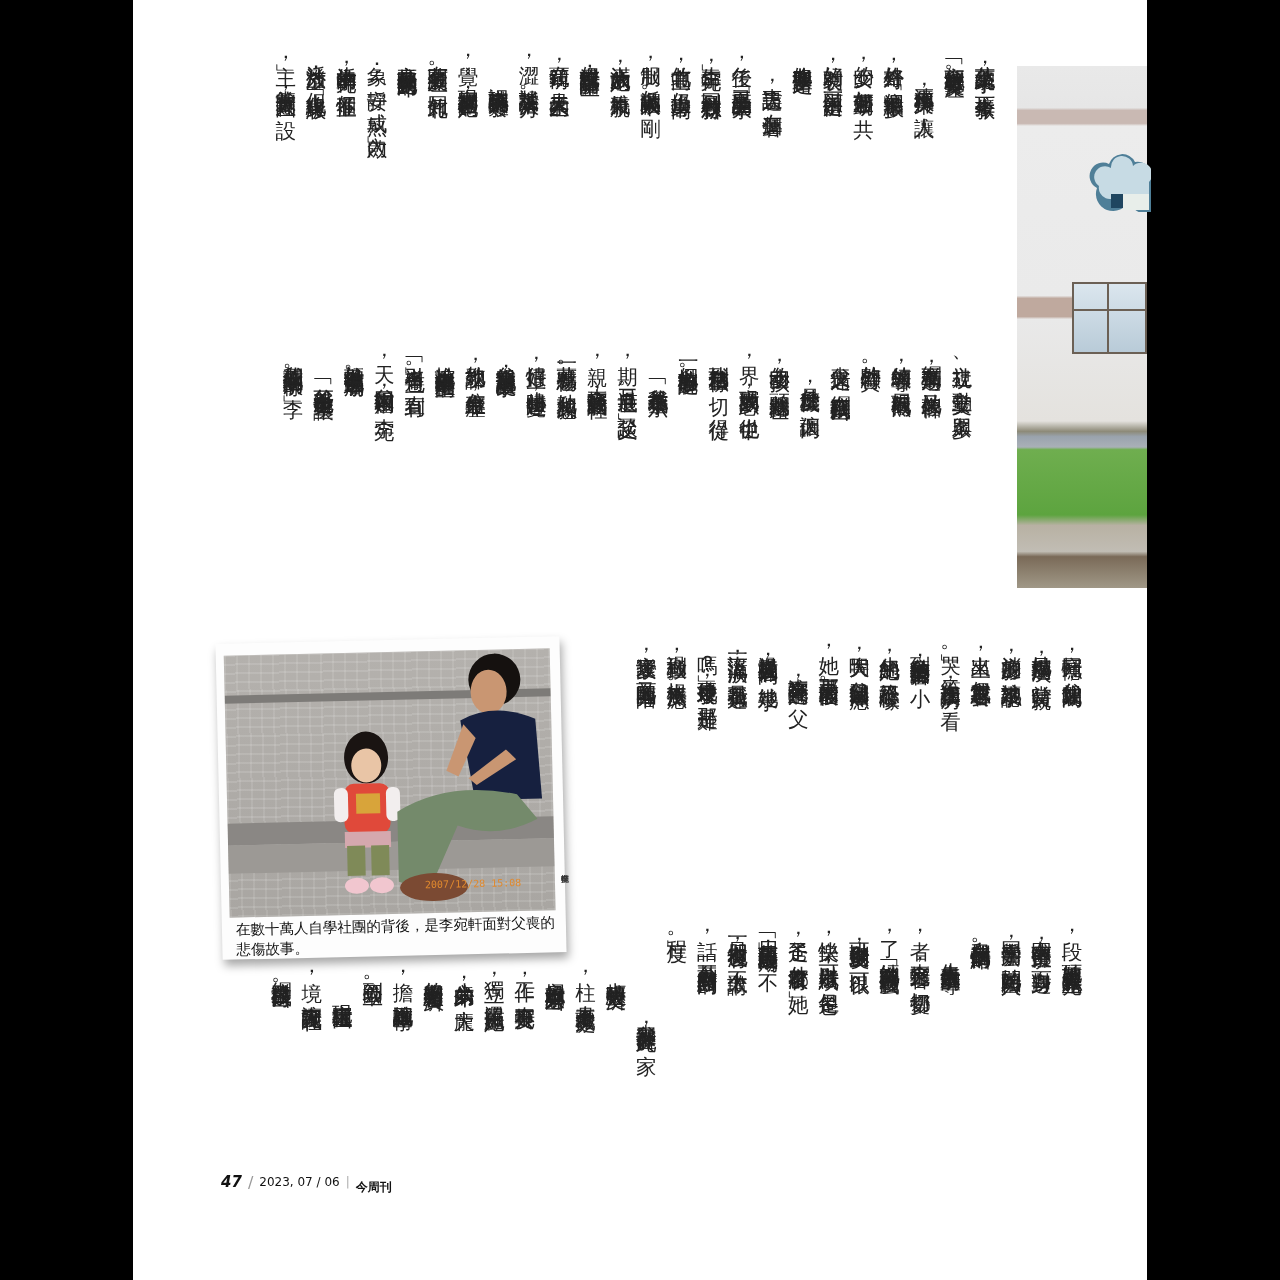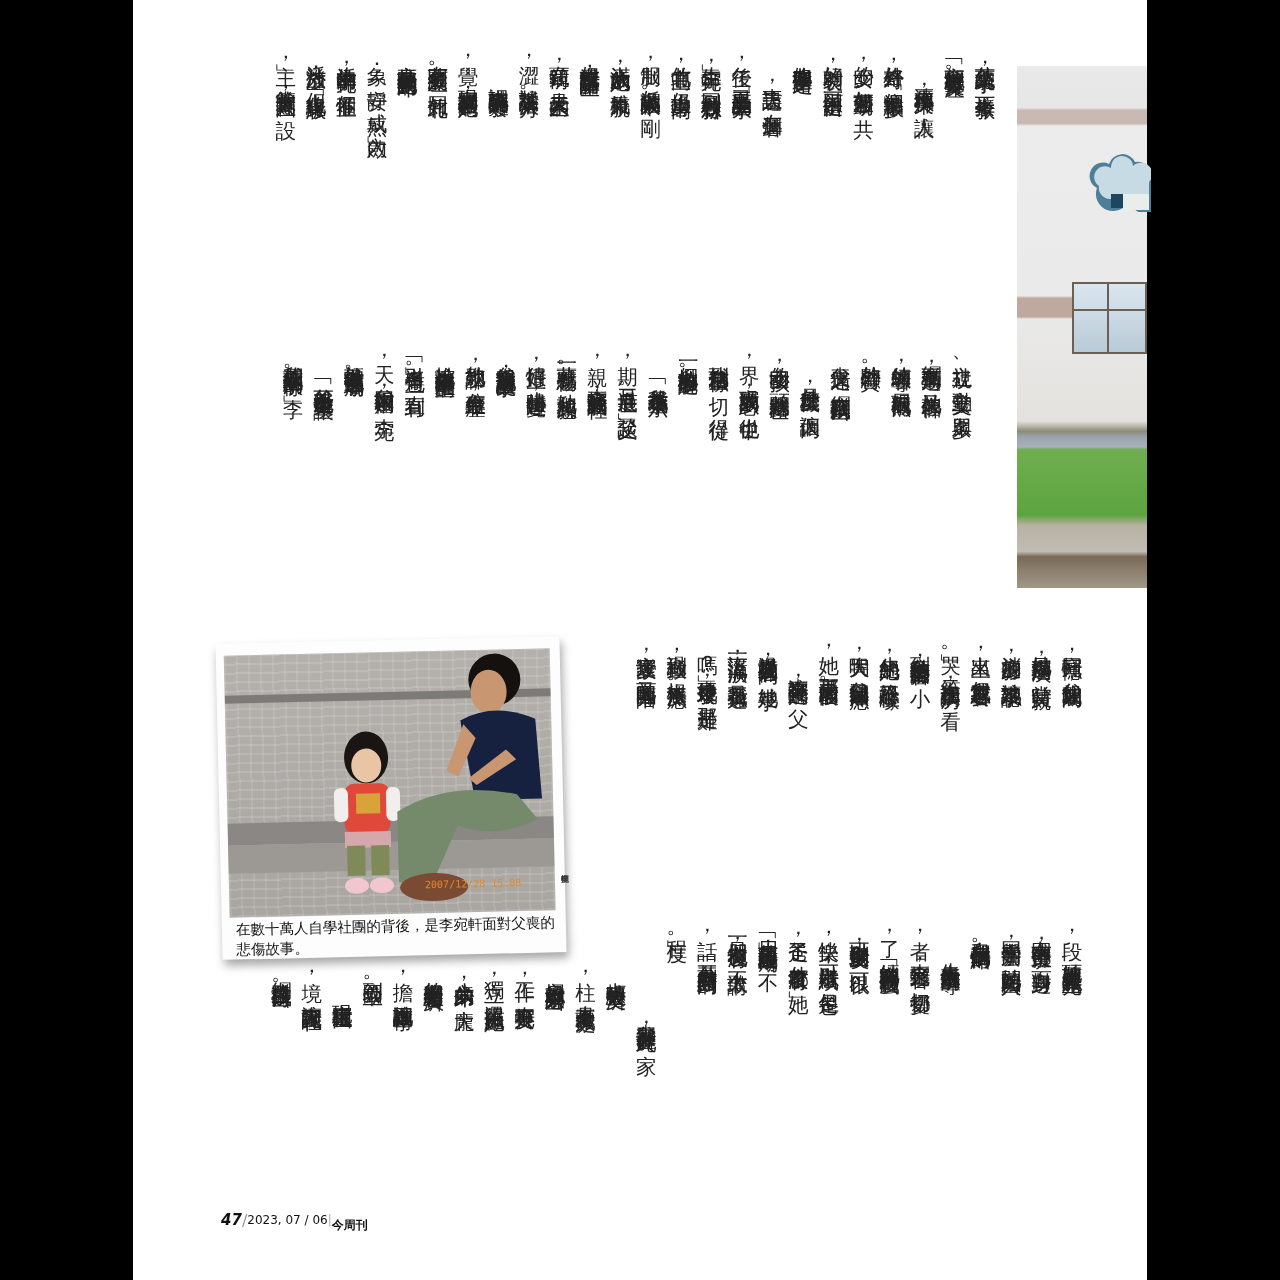--- a/index.html
+++ b/index.html
@@ -22,21 +22,21 @@
               transform:rotate(-1.3deg); box-shadow:2px 6px 10px rgba(0,0,0,0.35); }
   .photo-inner { position:absolute; left:8px; top:12px; width:326px; height:262px; overflow:hidden;
                  background:linear-gradient(#b4b1ad 0%, #a9a6a2 100%); }
   .pavement { position:absolute; inset:0; background:
       repeating-linear-gradient(0deg, rgba(255,255,255,0.12) 0 2px, transparent 2px 9px),
       repeating-linear-gradient(90deg, rgba(255,255,255,0.1) 0 2px, transparent 2px 12px); }
   .step-band { position:absolute; left:0; right:0; }
   .caption { position:absolute; left:14px; top:276px; width:320px; font-size:14.5px; line-height:20px; color:#111; }
   .credit { position:absolute; left:337px; top:232px; writing-mode:vertical-rl; font-size:8px; color:#333; }
   .datestamp { position:absolute; left:196px; top:228px; font-size:10px; color:#e0892e; font-family:"DejaVu Sans Mono", monospace; }
-  .footer { position:absolute; left:88px; top:1206px; font-size:12px; color:#111; display:flex; align-items:center; }
+  .footer { position:absolute; left:88px; top:1168px; font-size:12px; color:#111; display:flex; align-items:center; gap:6px; }
   .footer .num { font-weight:bold; font-style:italic; font-size:15px; }
   .footer .slash { color:#999; font-size:16px; }
   .footer .sep { color:#aaa; }
   .footer .mag { font-weight:bold;margin-top:11px; }
 </style>
 </head>
 <body>
 
 <div class="page">
 

